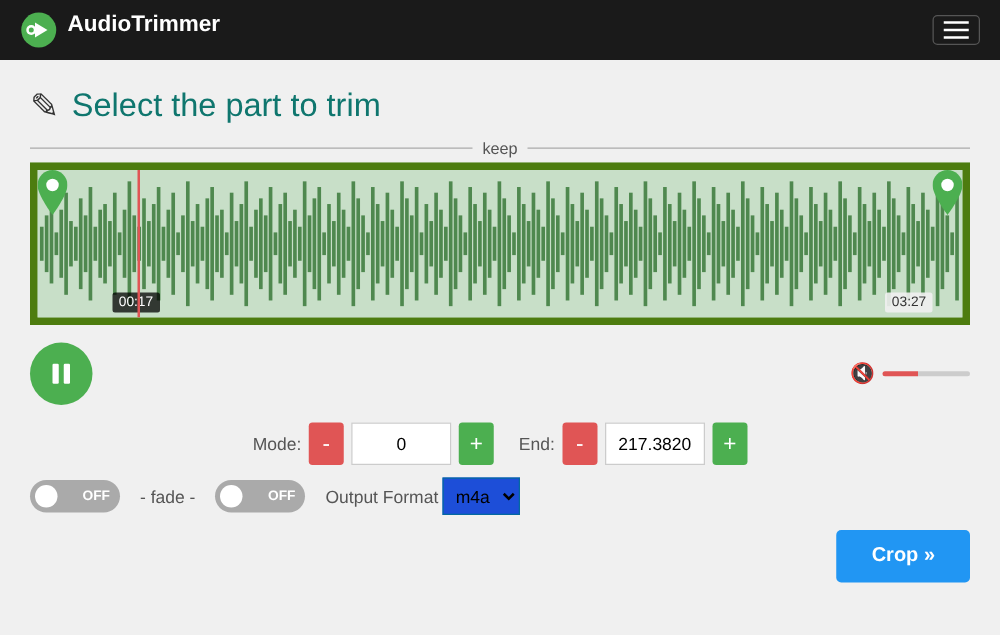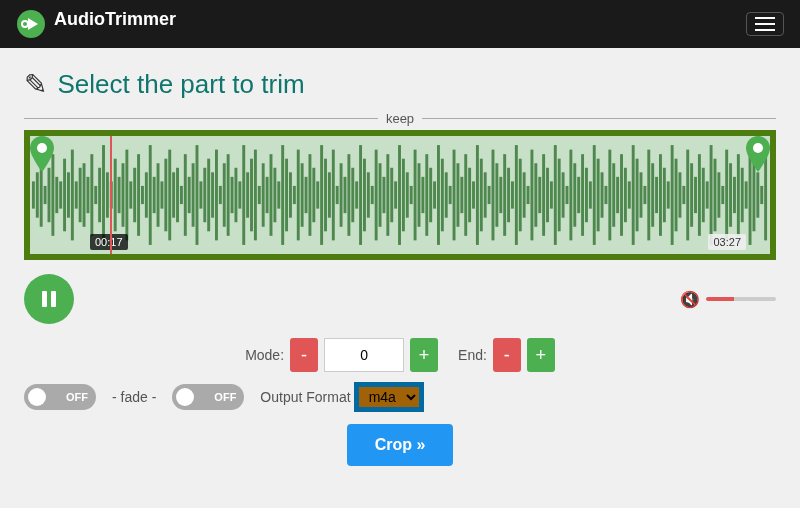--- a/index.html
+++ b/index.html
@@ -316,30 +316,30 @@
       align-items: center;
       gap: 3px;
     }
     .format-label {
       color: #555;
       font-size: 14px;
     }
     .format-select {
       height: 30px;
       padding: 0 6px;
-      border: 5px solid #0369a1;
-      background: #a16207;
+      border: 1px solid #0369a1;
+      background: #1d4ed8;
       font-size: 14px;
       cursor: pointer;
     }
 
     
     .crop-row {
       display: flex;
-      justify-content: center;
+      justify-content: flex-end;
       margin-top: 12px;
     }
     .crop-btn {
       background: #2196f3;
       color: white;
       border: none;
       padding: 12px 28px;
       font-size: 16px;
       border-radius: 4px;
       cursor: pointer;
@@ -618,20 +618,21 @@
     <div class="value-group">
       <span class="value-label">Mode:</span>
       <button class="minus-btn">-</button>
       <input type="text" class="value-input" value="0" style="">
       <button class="plus-btn">+</button>
     </div>
 
     <div class="value-group">
       <span class="value-label">End:</span>
       <button class="minus-btn">-</button>
+      <input type="text" class="value-input" value="217.3820" style="">
       <button class="plus-btn">+</button>
     </div>
 
   </div>
 
   <div class="fade-row">
 
     <div class="toggle-off">
       <div class="toggle-off-knob"></div>
       <span class="toggle-off-label">OFF</span>

